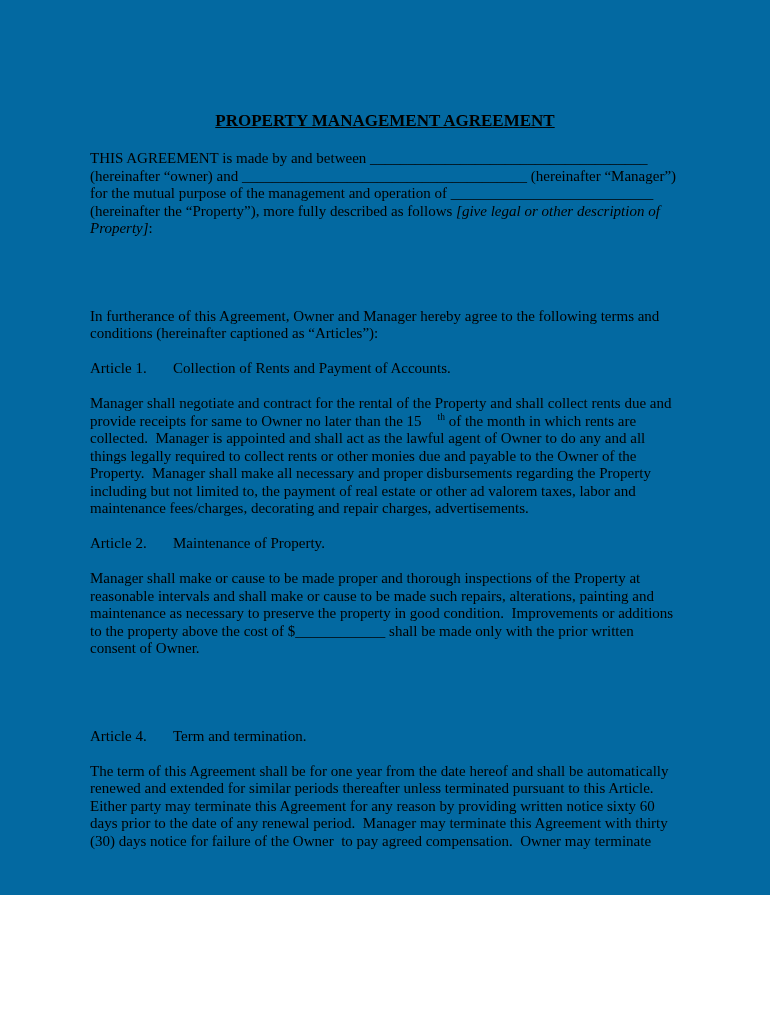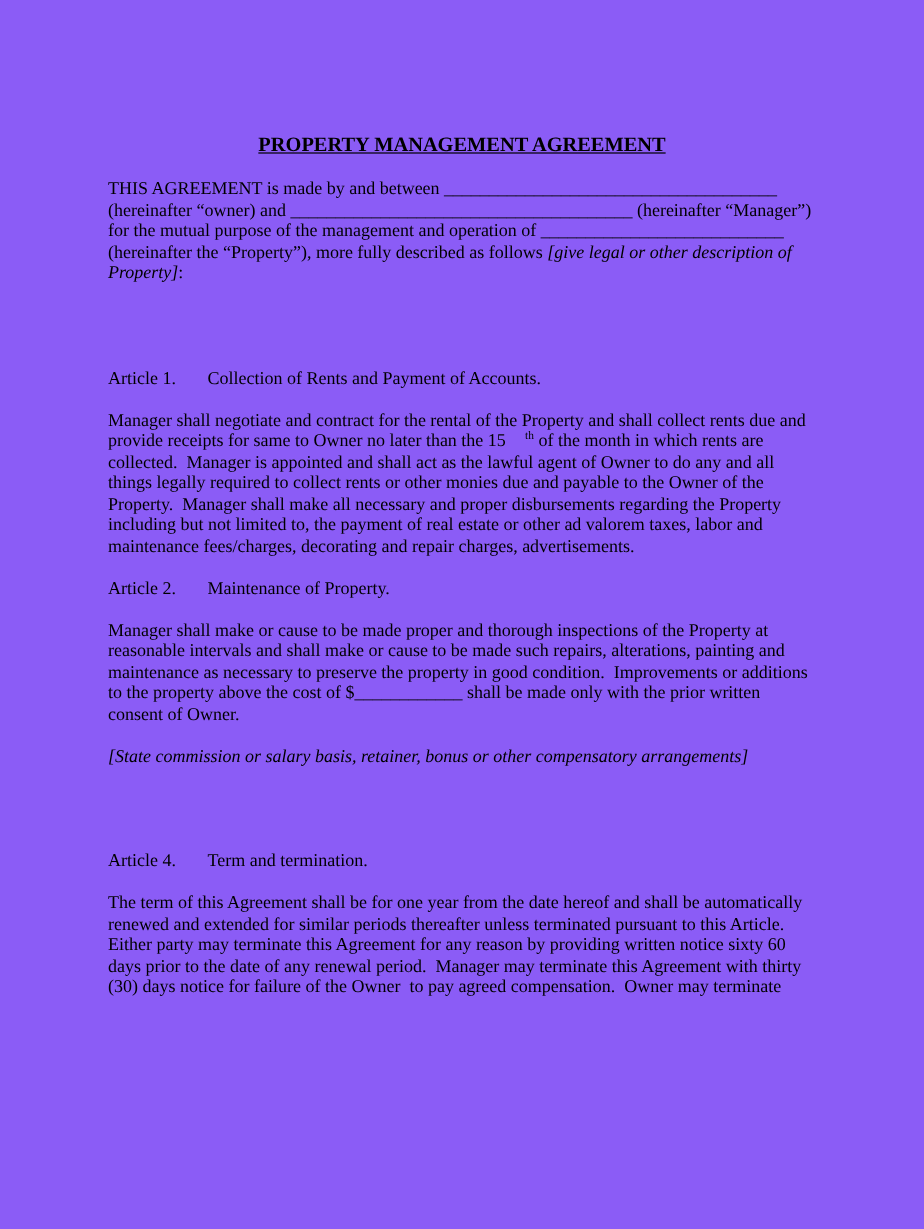--- a/index.html
+++ b/index.html
@@ -7,24 +7,24 @@
   body {
     width: 770px; height: 1024px;
     background: #ffffff;
     color: #000000;
     font-family: "Liberation Serif", "DejaVu Serif", serif;
     font-size: 15px;
     line-height: 17.5px;
     -webkit-font-smoothing: antialiased;
   }
   .page {
-    width: 770px; height: 1024px;
+    width: 770px; height: 895px;
     padding: 111px 75px 20px 90px;
     overflow: hidden;
-    background: #8b5cf6;
+    background: #0369a1;
   }
   .doc-title {
     width: 590px;
     margin: 0 0 19px 0;
     text-align: center;
     font-size: 17px;
     line-height: 20px;
     font-weight: bold;
   }
   .doc-title .underlined { text-decoration: underline; }
@@ -53,41 +53,43 @@
 <div class="page">
 
   <h1 class="doc-title"><span class="underlined">PROPERTY MANAGEMENT AGREEMENT</span></h1>
 
   <p class="para gap-after"><span>THIS AGREEMENT is made by and between </span><span>_____________________________________</span><span>
 (hereinafter “owner) and </span><span>______________________________________</span><span> (hereinafter “Manager”)
 for the mutual purpose of the management and operation of </span><span>___________________________</span><span>
 (hereinafter the “Property”), more fully described as follows </span><span class="it">[give legal or other description of
 Property]</span><span>:</span></p>
 
+  <p class="para"><span>In furtherance of this Agreement, Owner and Manager hereby agree to the following terms and
+conditions (hereinafter captioned as “Articles”):</span></p>
 
   <p class="article-head"><span class="article-label">Article 1.</span><span>Collection of Rents and Payment of Accounts.</span></p>
 
   <p class="para"><span>Manager shall negotiate and contract for the rental of the Property and shall collect rents due and
 provide receipts for same to Owner no later than the 15</span><sup class="ord">th</sup><span> of the month in which rents are
 collected.  Manager is appointed and shall act as the lawful agent of Owner to do any and all
 things legally required to collect rents or other monies due and payable to the Owner of the
 Property.  Manager shall make all necessary and proper disbursements regarding the Property
 including but not limited to, the payment of real estate or other ad valorem taxes, labor and
 maintenance fees/charges, decorating and repair charges, advertisements.</span></p>
 
   <p class="article-head"><span class="article-label">Article 2.</span><span>Maintenance of Property.</span></p>
 
   <p class="para"><span>Manager shall make or cause to be made proper and thorough inspections of the Property at
 reasonable intervals and shall make or cause to be made such repairs, alterations, painting and
 maintenance as necessary to preserve the property in good condition.  Improvements or additions
 to the property above the cost of $</span><span>____________</span><span> shall be made only with the prior written
 consent of Owner.</span></p>
 
 
-  <p class="para gap-after"><span class="it">[State commission or salary basis, retainer, bonus or other compensatory arrangements]</span></p>
+  <p class="para gap-after"></p>
 
   <p class="article-head"><span class="article-label">Article 4.</span><span>Term and termination.</span></p>
 
   <p class="para"><span>The term of this Agreement shall be for one year from the date hereof and shall be automatically
 renewed and extended for similar periods thereafter unless terminated pursuant to this Article.
 Either party may terminate this Agreement for any reason by providing written notice sixty 60
 days prior to the date of any renewal period.  Manager may terminate this Agreement with thirty
 (30) days notice for failure of the Owner  to pay agreed compensation.  Owner may terminate</span></p>
 
 </div>

